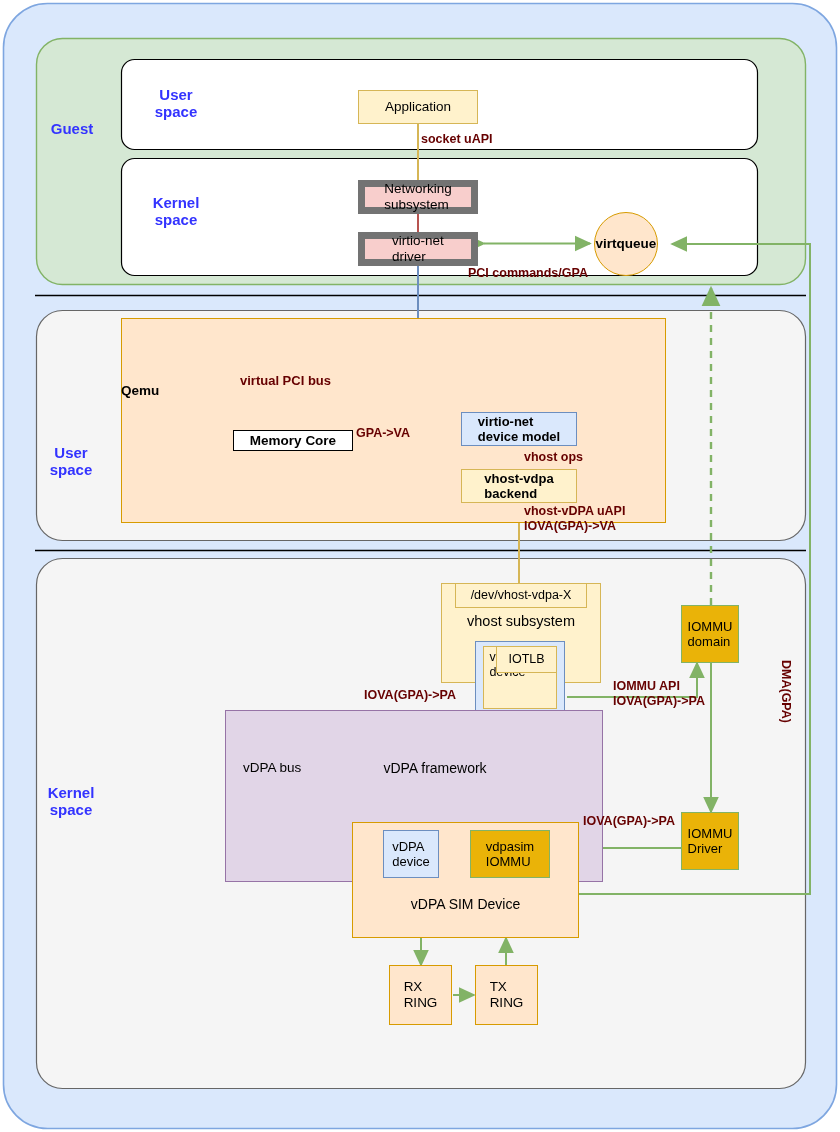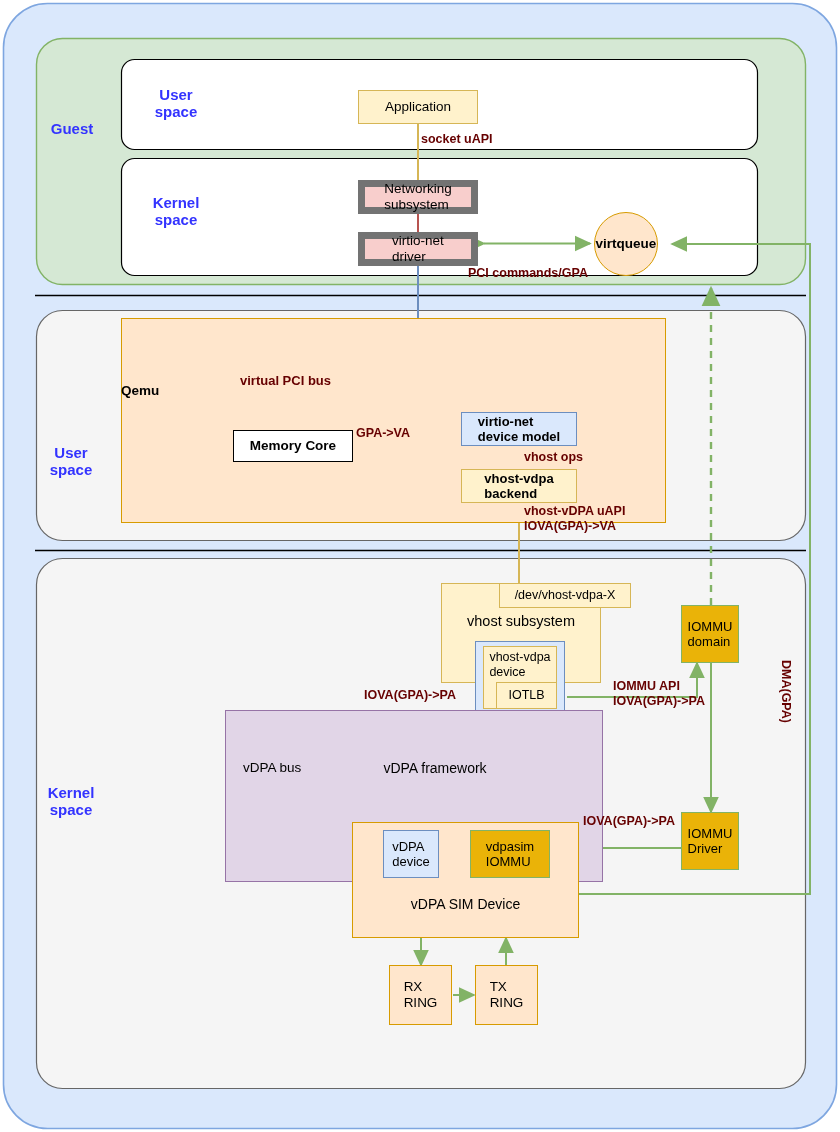--- a/index.html
+++ b/index.html
@@ -120,44 +120,44 @@
 
   <div class="bx orange circle" style="left:594px;top:212px;width:64px;height:64px;font-size:13.5px;font-weight:bold;">virtqueue</div>
 
   <div class="edgelbl" style="left:421px;top:132px;">socket uAPI</div>
   <div class="edgelbl" style="left:421px;top:266px;padding-left:47px;">PCI commands/GPA</div>
 
   <div class="bx orange" style="left:121px;top:318px;width:545px;height:205px;"></div>
   <div class="lbl" style="left:121px;top:381px;width:80px;height:20px;color:#000;font-size:13.5px;font-weight:bold;justify-content:flex-start;padding-left:0;">Qemu</div>
   <div class="lbl" style="left:240px;top:371px;width:160px;height:20px;color:#660000;font-size:13px;font-weight:bold;justify-content:flex-start;">virtual PCI bus</div>
 
-  <div class="bx white" style="left:233px;top:430px;width:120px;height:32px;font-size:13.5px;font-weight:bold;">Memory Core</div>
+  <div class="bx white" style="left:233px;top:430px;width:120px;height:21px;font-size:13.5px;font-weight:bold;">Memory Core</div>
 
   <div class="bx blue" style="left:461px;top:412px;width:116px;height:34px;font-size:13px;font-weight:bold;">virtio-net
 device model</div>
 
   <div class="bx yellow" style="left:461px;top:469px;width:116px;height:34px;font-size:13px;font-weight:bold;">vhost-vdpa
 backend</div>
 
   <div class="edgelbl" style="left:356px;top:426px;">GPA-&gt;VA</div>
   <div class="edgelbl" style="left:524px;top:450px;">vhost ops</div>
   <div class="edgelbl" style="left:524px;top:504px;">vhost-vDPA uAPI
 IOVA(GPA)-&gt;VA</div>
 
   <div class="bx yellow" style="left:441px;top:583px;width:160px;height:100px;align-items:flex-end;padding-bottom:8px;"></div>
-  <div class="bx yellow" style="left:455px;top:583px;width:132px;height:25px;font-size:12.5px;margin-left:44px;">/dev/vhost-vdpa-X</div>
+  <div class="bx yellow" style="left:455px;top:583px;width:132px;height:25px;font-size:12.5px;">/dev/vhost-vdpa-X</div>
   <div class="lbl" style="left:441px;top:610px;width:160px;height:22px;color:#000;font-size:14.5px;">vhost subsystem</div>
 
   <div class="bx blue" style="left:475px;top:641px;width:90px;height:107px;align-items:flex-end;padding-bottom:4px;font-size:13px;">vhost-vDPA
 bus driver</div>
 
   <div class="bx yellow" style="left:483px;top:646px;width:74px;height:63px;align-items:flex-start;padding-top:3px;font-size:12.5px;">vhost-vdpa
 device</div>
 
-  <div class="bx yellow" style="left:496px;top:682px;width:61px;height:27px;font-size:12.5px;">IOTLB</div>
+  <div class="bx yellow" style="left:496px;top:646px;width:61px;height:27px;font-size:12.5px;">IOTLB</div>
 
   <div class="edgelbl" style="left:364px;top:688px;">IOVA(GPA)-&gt;PA</div>
 
   <div class="bx purple" style="left:225px;top:710px;width:378px;height:172px;"></div>
   <div class="lbl" style="left:243px;top:758px;width:90px;height:20px;color:#000;font-size:13.5px;justify-content:flex-start;">vDPA bus</div>
   <div class="lbl" style="left:360px;top:758px;width:150px;height:20px;color:#000;font-size:14px;">vDPA framework</div>
 
   <div class="bx orange" style="left:352px;top:822px;width:227px;height:116px;align-items:flex-end;padding-bottom:24px;font-size:14px;">vDPA SIM Device</div>
   <div class="bx blue" style="left:383px;top:830px;width:56px;height:48px;font-size:13px;">vDPA
 device</div>

